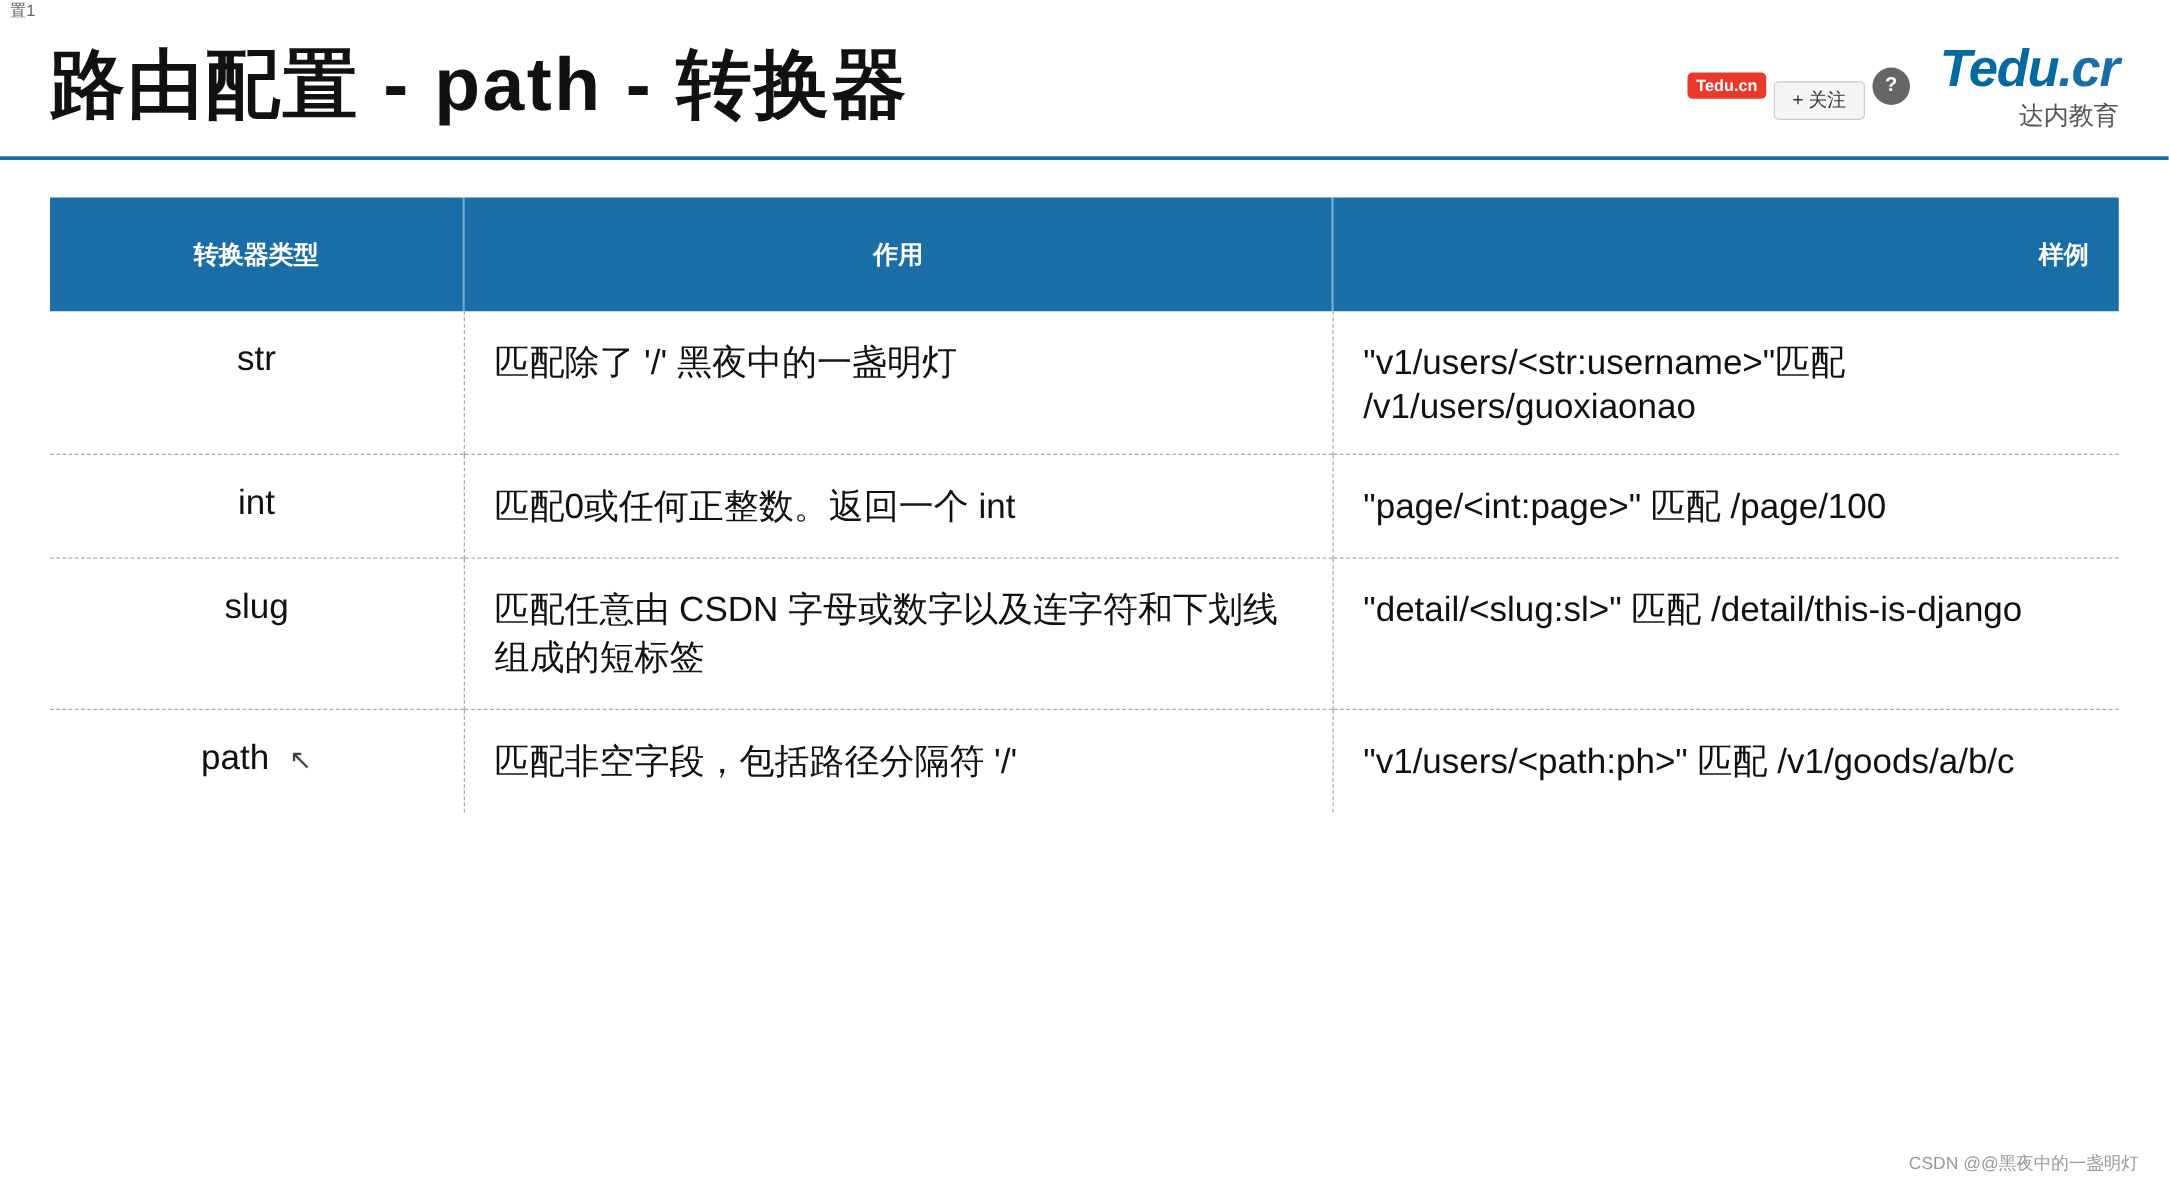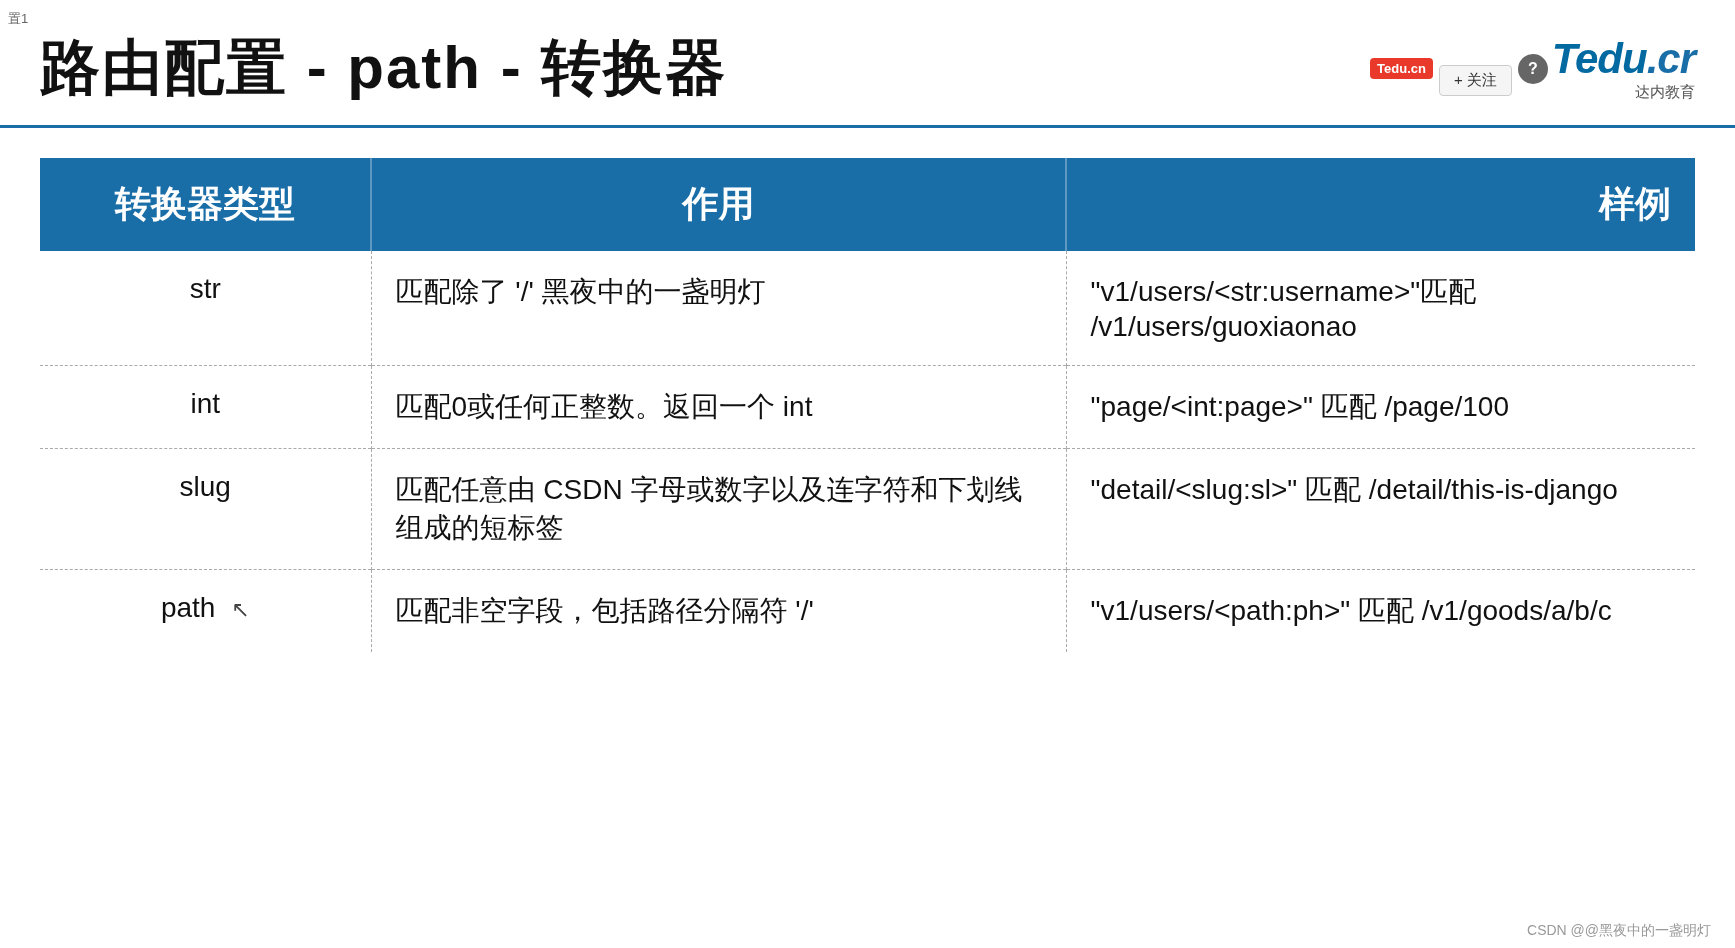--- a/index.html
+++ b/index.html
@@ -28,21 +28,21 @@
     .page-title {
       font-size: 60px;
       font-weight: bold;
       color: #111111;
       letter-spacing: 2px;
     }
 
     .top-right {
       display: flex;
       align-items: center;
-      gap: 4px;
+      gap: 24px;
     }
 
     .tedu-logo {
       display: flex;
       align-items: center;
       gap: 6px;
     }
 
     .tedu-logo-box {
       background: #e8392a;
@@ -87,43 +87,43 @@
       color: #e8392a;
       font-style: italic;
       letter-spacing: -1px;
     }
 
     .tedu-brand span {
       color: #1a6ea8;
     }
 
     .tedu-sub {
-      font-size: 15px;
+      font-size: 20px;
       color: #555;
     }
 
     .content-area {
       padding: 30px 40px 20px 40px;
     }
 
     .data-table {
       width: 100%;
       border-collapse: collapse;
       table-layout: fixed;
     }
 
     .data-table thead tr {
       background: #1a6ea8;
     }
 
     .data-table thead th {
       color: #ffffff;
-      font-size: 36px;
-      font-weight: bold;
-      padding: 22px 24px;
+      font-size: 20px;
+      font-weight: bold;
+      padding: 32px 24px;
       text-align: center;
       border-right: 2px solid rgba(255,255,255,0.3);
     }
 
     .data-table thead th:last-child {
       border-right: none;
       text-align: right;
     }
 
     .data-table tbody tr {
@@ -167,21 +167,21 @@
       right: 0;
       display: flex;
       justify-content: flex-end;
       padding: 8px 24px;
       font-size: 14px;
       color: #999;
     }
 
     .slide-number {
       position: absolute;
-      top: 10px;
+      top: 0;
       left: 8px;
       font-size: 13px;
       color: #666;
     }
   </style>
 </head>
 <body>
 
 <div class="slide-number">置1</div>
 

